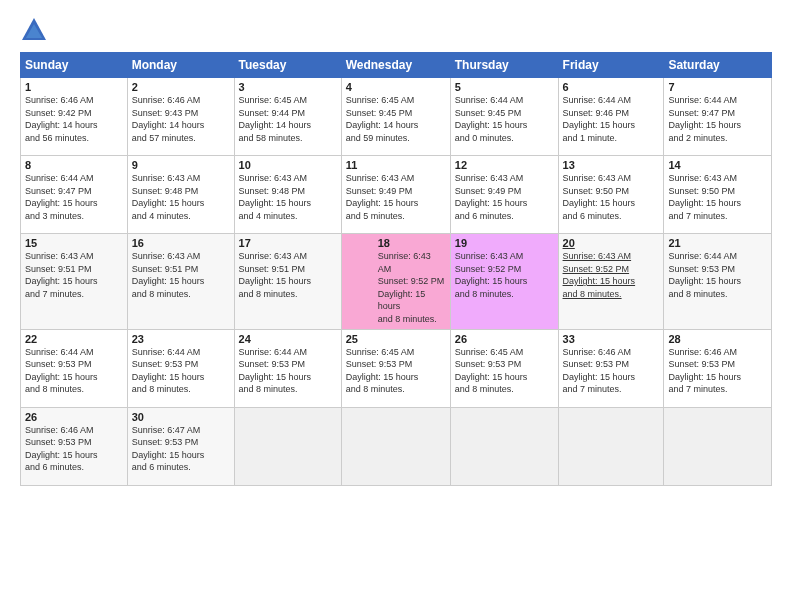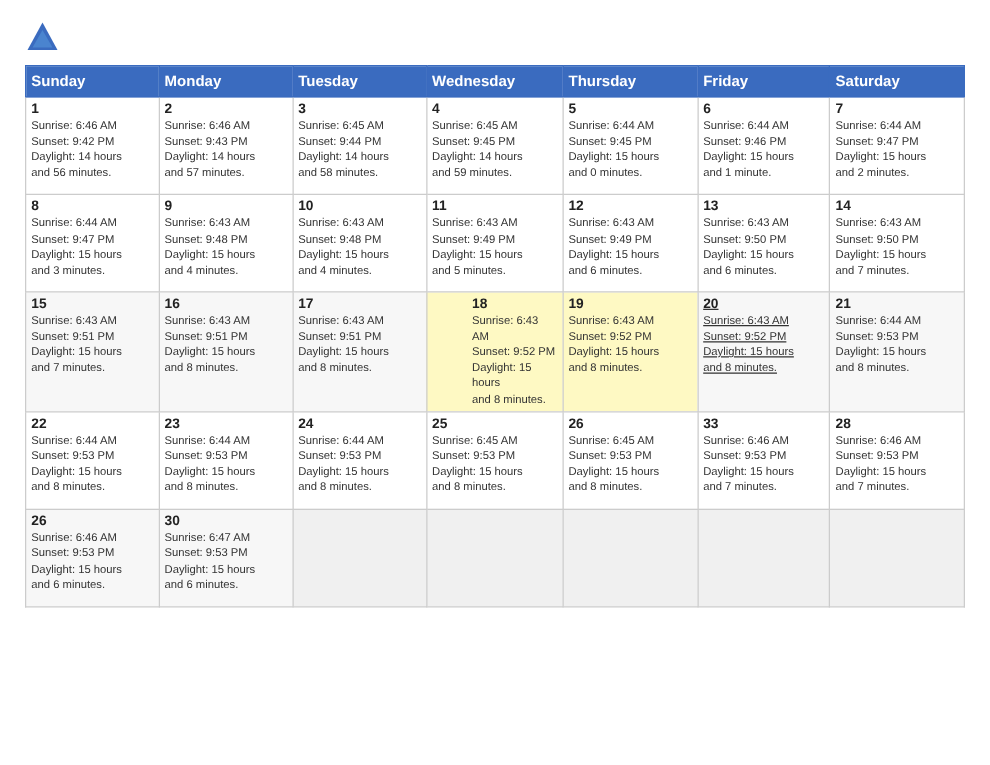--- a/index.html
+++ b/index.html
@@ -249,28 +249,28 @@
 Daylight: 15 hours
 and 8 minutes.</div>
           </td>
           <td style="background: rgb(247, 247, 247);">
             <span class="day-num">17</span>
             <div class="day-info" style="white-space: pre-line;">Sunrise: 6:43 AM
 Sunset: 9:51 PM
 Daylight: 15 hours
 and 8 minutes.</div>
           </td>
-          <td style="background: #fef9c3; padding-left: 36px;">
+          <td style="background: #f9a8d4; padding-left: 36px;">
             <span class="day-num">18</span>
             <div class="day-info" style="white-space: pre-line;">Sunrise: 6:43 AM
 Sunset: 9:52 PM
 Daylight: 15 hours
 and 8 minutes.</div>
           </td>
-          <td style="background: #fef9c3; margin-left: 16px;">
+          <td style="background: #f0abfc; margin-left: 16px;">
             <span class="day-num">19</span>
             <div class="day-info" style="white-space: pre-line;">Sunrise: 6:43 AM
 Sunset: 9:52 PM
 Daylight: 15 hours
 and 8 minutes.</div>
           </td>
           <td style="background: rgb(247, 247, 247); text-decoration: underline;">
             <span class="day-num">20</span>
             <div class="day-info" style="white-space: pre-line;">Sunrise: 6:43 AM
 Sunset: 9:52 PM

